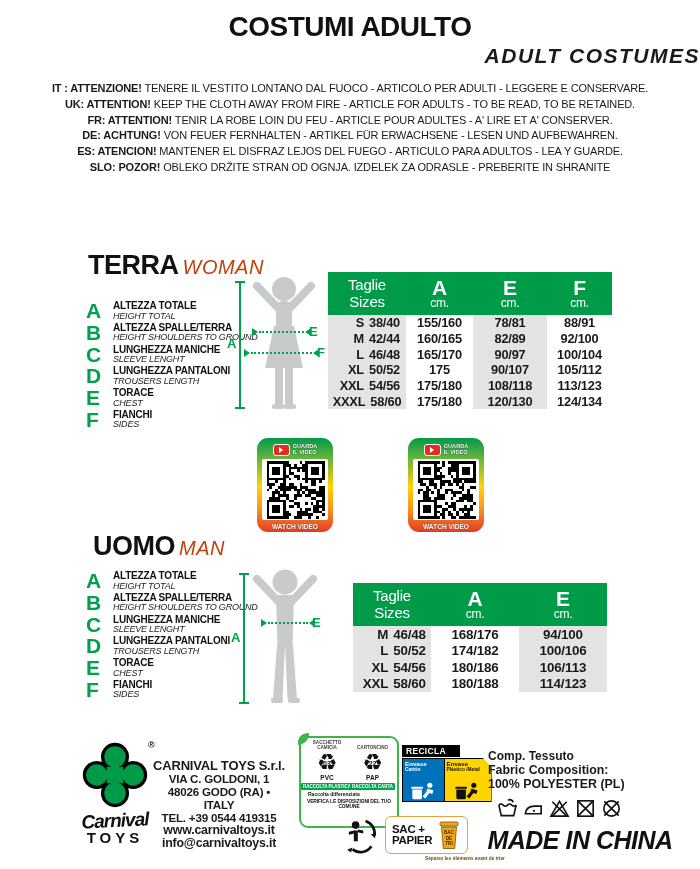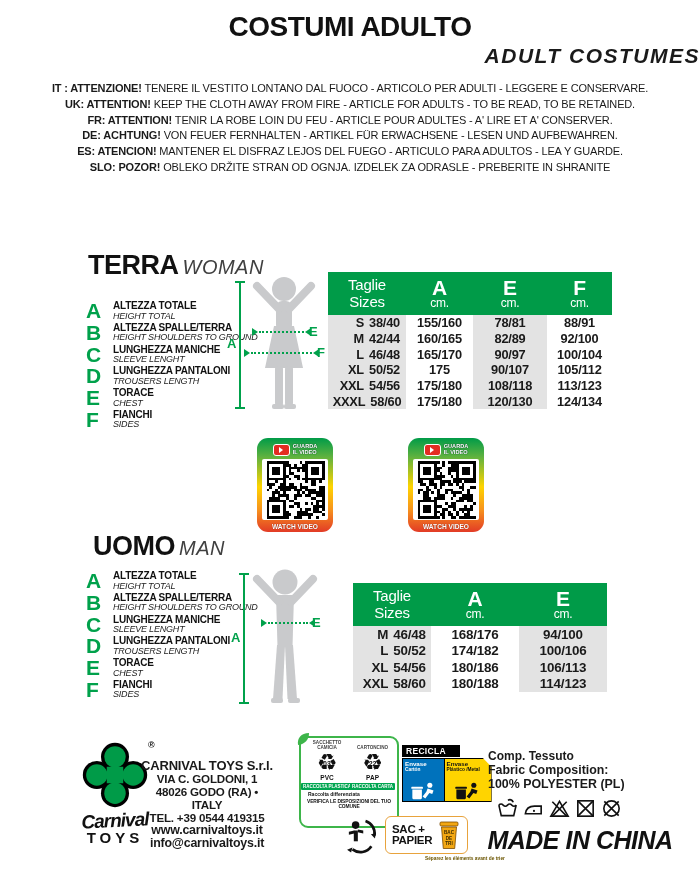--- a/index.html
+++ b/index.html
@@ -12,21 +12,21 @@
   .title{top:11px;left:0;right:0;text-align:center;font-size:28px;font-weight:800;letter-spacing:-0.5px}
   .subtitle{top:44px;left:0;right:0;text-align:right;font-size:21px;font-style:italic;letter-spacing:1.5px;color:#1a1a1a}
 
   
   .warnings{top:81px;left:0;right:0;text-align:center}
   .warnings p{font-size:11px;line-height:15.8px;letter-spacing:-0.15px;white-space:nowrap;color:#1a1a1a}
   .warnings b{font-weight:800}
 
   
   .sec-title{font-size:27px;font-weight:800;letter-spacing:-0.5px;white-space:nowrap}
-  .sec-title .en{font-weight:400;font-style:italic;font-size:20px;letter-spacing:0.5px;margin-left:4px;color:#404040}
+  .sec-title .en{font-weight:400;font-style:italic;font-size:20px;letter-spacing:0.5px;margin-left:4px;color:#c2410c}
 
   
   .m-list{width:250px}
   .m-item{display:flex;gap:7px;height:21.8px}
   .m-letter{color:#00a14b;font-weight:800;font-size:21px;line-height:19px;width:20px;text-align:left}
   .m-txt{display:flex;flex-direction:column}
   .m-txt b{font-size:10px;font-weight:800;line-height:10.5px;letter-spacing:-0.2px;white-space:nowrap}
   .m-txt i{font-size:9px;font-style:italic;line-height:9.5px;letter-spacing:-0.2px;color:#222;white-space:nowrap}
 
   
@@ -66,21 +66,21 @@
   .qr-body{position:absolute;top:21px;left:5px;right:5px;bottom:12px;background:#fff;border-radius:2px;padding:1.5px}
   .qr-body svg{width:100%;height:100%;shape-rendering:crispEdges;display:block}
   .qr-bottom{position:absolute;bottom:2.5px;left:0;right:0;text-align:center;font-size:6.6px;font-weight:800;color:#fff;
              text-shadow:0 0 1px rgba(90,20,0,.9)}
 
   
   .logo-col{left:74px;top:742px;width:82px;text-align:center}
   .logo-reg{position:absolute;left:66px;top:-2px;font-size:9px;font-weight:700}
   .logo-script{font-style:italic;font-weight:800;font-size:19px;letter-spacing:-1px;transform:rotate(-3deg);line-height:18px}
   .logo-toys{font-weight:800;font-size:15px;letter-spacing:4px;line-height:16px}
-  .addr{left:140px;top:759px;width:134px;text-align:center;line-height:13px;letter-spacing:-0.2px}
+  .addr{left:152px;top:759px;width:134px;text-align:center;line-height:13px;letter-spacing:-0.2px}
   .addr .nm{font-size:13px;font-weight:800;display:block}
   .addr span{font-size:11.6px;font-weight:700;display:block;color:#1a1a1a}
   .addr .bold{font-weight:800;font-size:12.4px}
 
   .rec-box{left:299px;top:736px;width:100px;height:92px;border:2px solid #3db54a;border-radius:9px;background:#fff;padding:2px 3px 0}
   .rec-leaf{position:absolute;left:-6px;top:-7px}
   .rec-cols{display:flex;justify-content:space-around}
   .rec-col{display:flex;flex-direction:column;align-items:center;width:46px}
   .rec-lbl{font-size:4.6px;font-weight:700;color:#444;text-align:center;line-height:5px;height:10px;display:flex;align-items:flex-end;justify-content:center;white-space:pre-line}
   .mobius{position:relative;height:24px}

